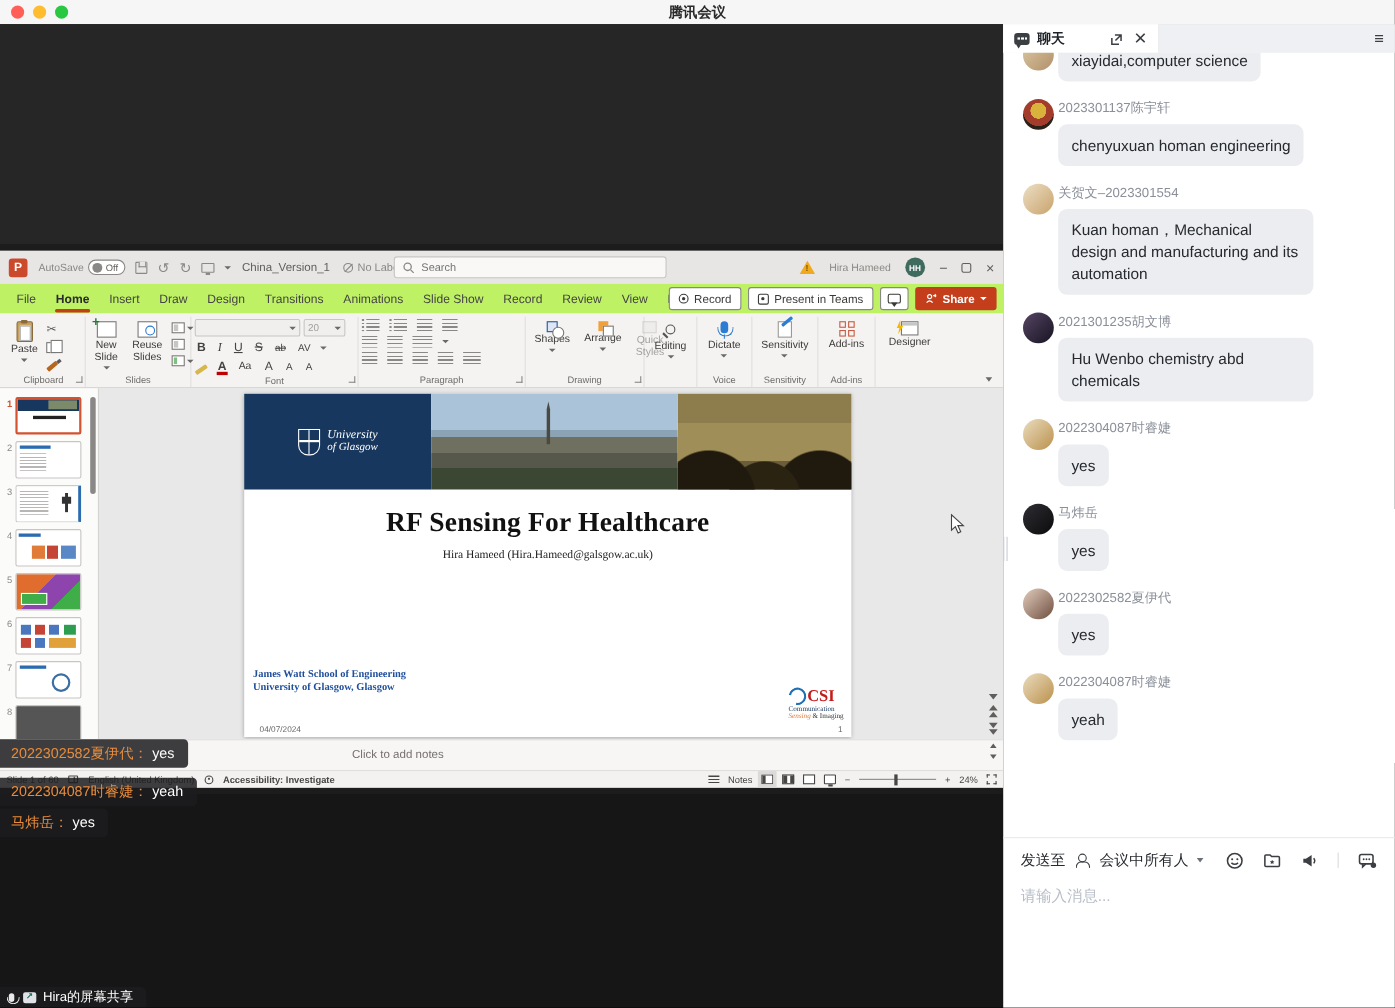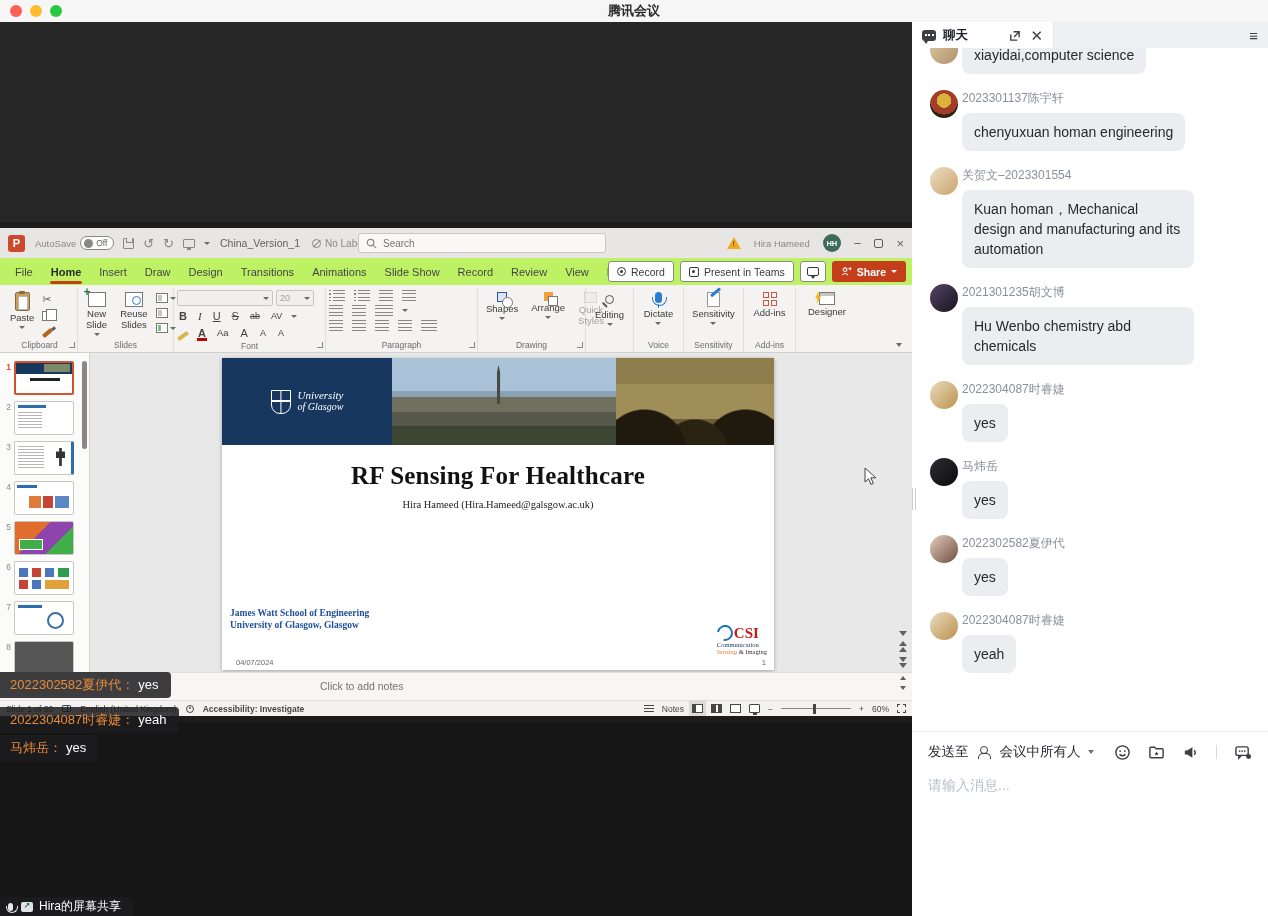--- a/index.html
+++ b/index.html
@@ -257,21 +257,21 @@
     line-height:20px; overflow-wrap:anywhere; text-align:left; }
   .msg.first { margin-top:-12px; }
   .av1 { background:linear-gradient(135deg,#ddcba4,#b1906a); }
   .av2 { background:radial-gradient(circle at 50% 38%,#d8b23a 0 32%,#a33c2a 33% 62%,#2c2118 63%); }
   .av3 { background:linear-gradient(135deg,#ecdfc6,#c9a36b); }
   .av4 { background:linear-gradient(135deg,#564664,#171321); }
   .av5 { background:linear-gradient(135deg,#eadcbf,#bb914c); }
   .av6 { background:linear-gradient(135deg,#2e2e33,#0b0b0d); }
   .av7 { background:linear-gradient(135deg,#e3cdbd,#6e4e3f); }
 
-  .composer { flex:none; height:185px; border-top:1px solid #e7e8ea; padding:11px 16px; }
+  .composer { flex:none; height:155px; border-top:1px solid #e7e8ea; padding:11px 16px; }
   .composer-row { display:flex; align-items:center; }
   .send-to { font-size:13.5px; color:#26292e; }
   .audience { display:flex; align-items:center; gap:5px; margin-left:10px; font-size:13.5px; color:#26292e; }
   .i-people { width:16px; height:12px; position:relative; }
   .i-people::before { content:''; position:absolute; left:1px; top:0; width:6px; height:6px; border:1.4px solid #3b3e42; border-radius:50%; }
   .i-people::after { content:''; position:absolute; left:-1px; bottom:-1px; width:11px; height:5px; border:1.4px solid #3b3e42; border-bottom:none; border-radius:5px 5px 0 0; }
   .audience .caret { border-top-color:#6b7078; margin-left:2px; }
   .composer-icons { margin-left:auto; display:flex; align-items:center; gap:17px; }
   .cdiv { width:1px; height:14px; background:#d9dbde; }
   .chat-input { margin-top:15px; }
@@ -650,21 +650,21 @@
       <span class="sb-right">
         <span class="i-noteslines"></span>
         <span>Notes</span>
         <span class="v-ic normal active"></span>
         <span class="v-ic grid"></span>
         <span class="v-ic"></span>
         <span class="v-ic show"></span>
         <span>−</span>
         <span class="zoom-slider"></span>
         <span>+</span>
-        <span>60%</span>
+        <span>24%</span>
         <span class="i-fit"></span>
       </span>
     </div>
   </div>
 
   <div class="overlay-msg" id="overlay-1">
     <span class="oname"><span>2022302582夏伊代</span><span>：</span></span><span class="otext">yes</span>
   </div>
   <div class="overlay-msg" id="overlay-2">
     <span class="oname"><span>2022304087时睿婕</span><span>：</span></span><span class="otext">yeah</span>

